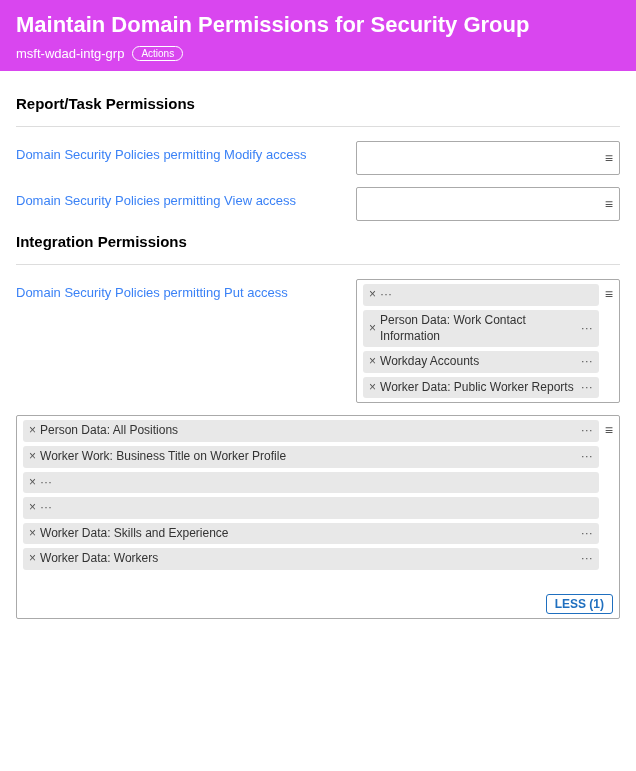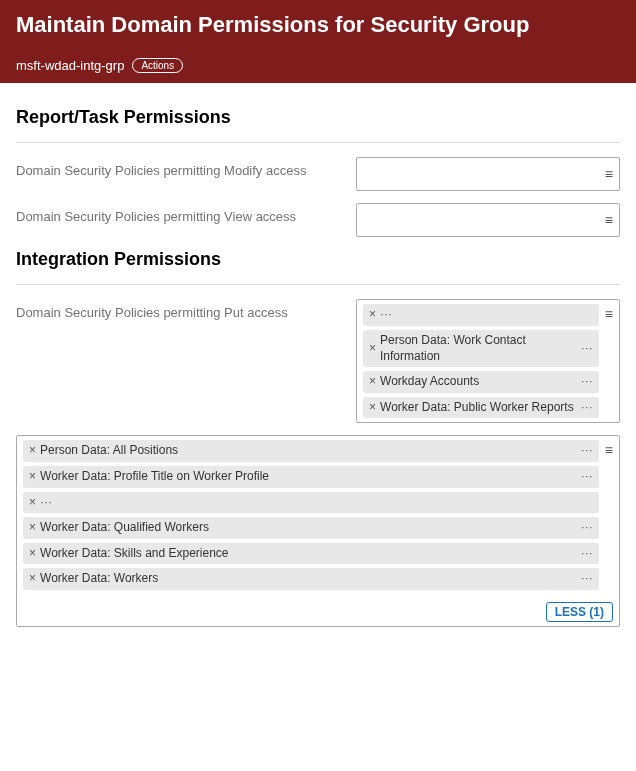--- a/index.html
+++ b/index.html
@@ -5,65 +5,65 @@
     * { box-sizing: border-box; margin: 0; padding: 0; }
     body {
       font-family: Arial, sans-serif;
       font-size: 14px;
       background: #fff;
       width: 636px;
       min-height: 771px;
     }
 
     .header {
-      background: #7f1d1d;
+      background: #d946ef;
       color: #fff;
       padding: 12px 16px 10px 16px;
     }
     .header-title {
       font-size: 22px;
       font-weight: bold;
       line-height: 1.2;
     }
     .header-subtitle {
       display: flex;
       align-items: center;
       gap: 8px;
-      margin-top: 20px;
+      margin-top: 8px;
       font-size: 13px;
     }
     .actions-badge {
       border: 1px solid #fff;
       border-radius: 10px;
       padding: 1px 8px;
       font-size: 10px;
       cursor: pointer;
     }
 
     .main-content {
       padding: 16px 16px 20px 16px;
     }
 
     .section-title {
-      font-size: 18px;
+      font-size: 15px;
       font-weight: bold;
       margin-bottom: 14px;
       margin-top: 8px;
     }
 
     .form-row {
       display: flex;
       align-items: flex-start;
       margin-bottom: 12px;
     }
     .form-label {
       width: 340px;
       min-width: 340px;
       font-size: 13px;
-      color: #737373;
+      color: #3b82f6;
       padding-top: 6px;
       padding-right: 12px;
     }
     .form-field {
       flex: 1;
       border: 1px solid #aaa;
       border-radius: 2px;
       min-height: 34px;
       display: flex;
       align-items: center;
@@ -141,21 +141,21 @@
 
     .less-btn {
       display: inline-block;
       border: 1px solid #1f6fbf;
       color: #1f6fbf;
       border-radius: 3px;
       padding: 2px 8px;
       font-size: 12px;
       cursor: pointer;
       font-weight: bold;
-      margin-top: 8px;
+      margin-top: 20px;
       align-self: flex-end;
     }
 
     .divider {
       border: none;
       border-top: 1px solid #ddd;
       margin: 6px 0 14px 0;
     }
 
     .integration-section {
@@ -232,30 +232,29 @@
       <div class="tag-container">
         <div class="tag-container-header">
           <div class="tags-list" id="get-tags-list">
               <div class="tag">
       <span class="tag-x">×</span>
       <span class="tag-label">Person Data: All Positions</span>
       <span class="tag-dots">···</span>
     </div>
               <div class="tag">
       <span class="tag-x">×</span>
-      <span class="tag-label">Worker Data: Profile Title on Worker Profile</span>
-      <span class="tag-dots">···</span>
-    </div>
-              <div class="tag">
-      <span class="tag-x">×</span>
-      <span class="tag-dots">···</span>
-    </div>
-              <div class="tag">
-      <span class="tag-x">×</span>
-      <span class="tag-label">Worker Data: Qualified Workers</span>
+      <span class="tag-label">Worker Work: Business Title on Worker Profile</span>
+      <span class="tag-dots">···</span>
+    </div>
+              <div class="tag">
+      <span class="tag-x">×</span>
+      <span class="tag-dots">···</span>
+    </div>
+              <div class="tag">
+      <span class="tag-x">×</span>
       <span class="tag-dots">···</span>
     </div>
               <div class="tag">
       <span class="tag-x">×</span>
       <span class="tag-label">Worker Data: Skills and Experience</span>
       <span class="tag-dots">···</span>
     </div>
               <div class="tag">
       <span class="tag-x">×</span>
       <span class="tag-label">Worker Data: Workers</span>

